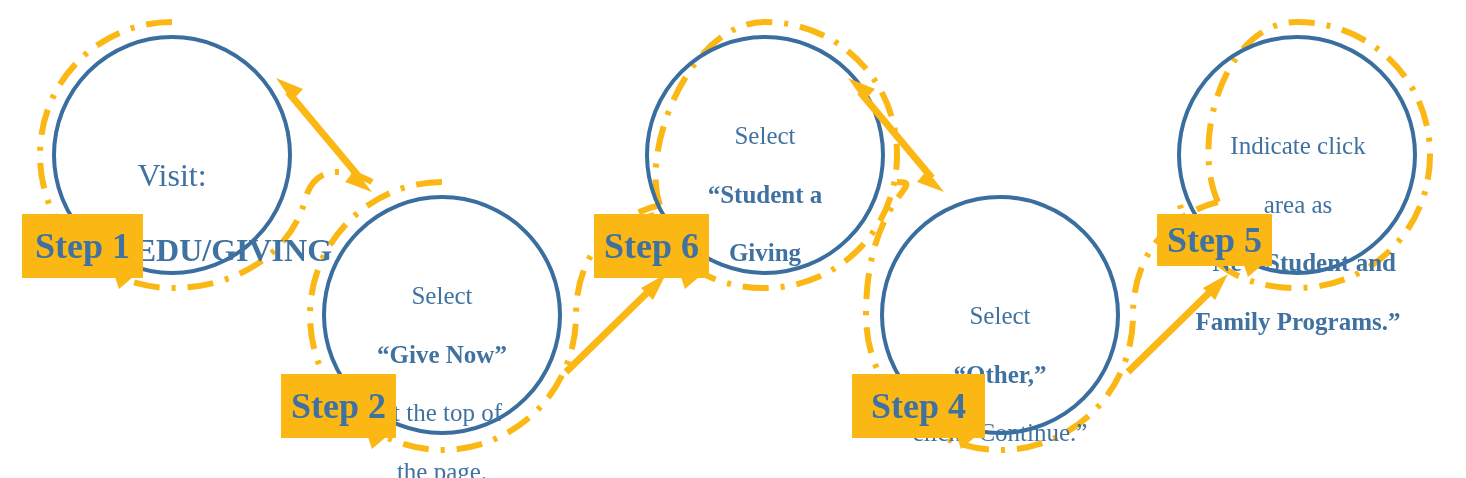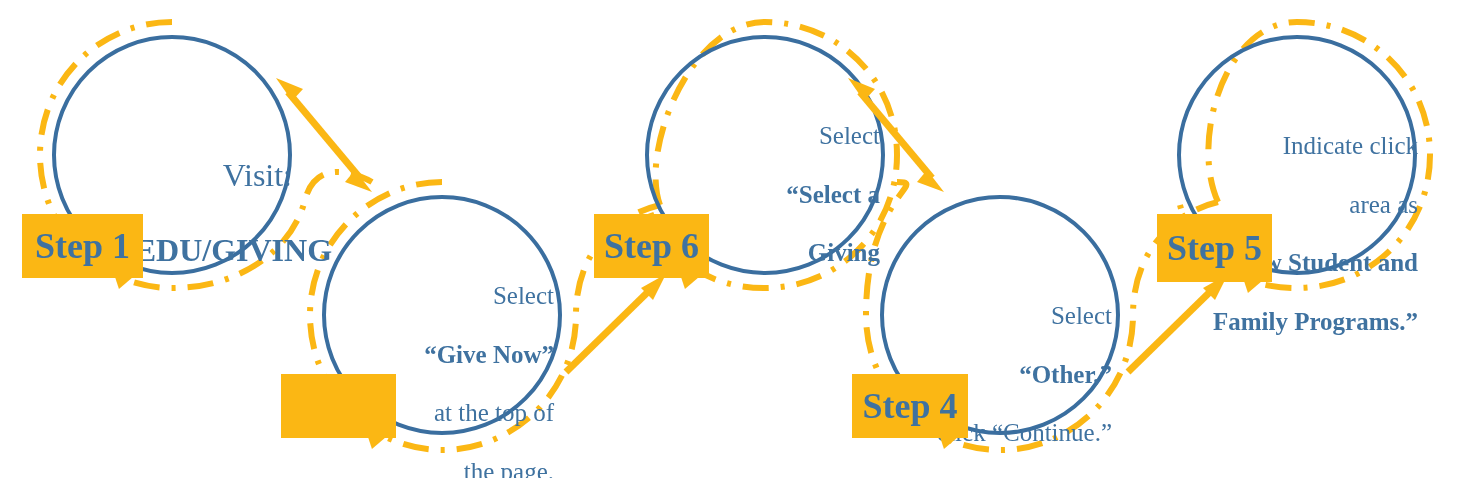--- a/index.html
+++ b/index.html
@@ -35,21 +35,21 @@
   }
 
   .ctext{
     position:absolute;
     color:#3f72a0;
     text-align:center;
     font-family:"Liberation Serif", serif;
     line-height:1.17;
     white-space:pre-line;
   }
-  .ctext .ln{display:block;text-align:right;}
+  .ctext .ln{display:block;}
   .ctext .ln.bold{font-weight:bold;}
 </style>
 </head>
 <body>
 
 <div id="stage">
 
   <svg id="art" viewBox="0 0 1466 478">
 
     <g>
@@ -120,47 +120,48 @@
     <span class="tail"></span>
   </div>
 
   <div class="ctext" style="left:330px;top:252px;width:224px;font-size:25px;">
     <span class="ln">Select</span>
     <span class="ln bold">“Give Now”</span>
     <span class="ln">at the top of</span>
     <span class="ln">the page.</span>
   </div>
   <div class="badge" style="left:281px;top:374px;width:115px;height:64px;">
+    <span class="blabel">Step 2</span>
     <span class="tail"></span>
   </div>
 
   <div class="ctext" style="left:650px;top:92px;width:230px;font-size:25px;">
     <span class="ln">Select</span>
-    <span class="ln bold">“Select a</span>
+    <span class="ln bold">“Student a</span>
     <span class="ln bold">Giving</span>
   </div>
   <div class="badge" style="left:594px;top:214px;width:115px;height:64px;">
     <span class="blabel">Step 6</span>
     <span class="tail"></span>
   </div>
 
   <div class="ctext" style="left:888px;top:272px;width:224px;font-size:25px;">
     <span class="ln">Select</span>
     <span class="ln bold">“Other,”</span>
     <span class="ln">click “Continue.”</span>
   </div>
-  <div class="badge" style="left:852px;top:374px;width:116px;height:64px;">
+  <div class="badge" style="left:852px;top:374px;width:133px;height:64px;">
     <span class="blabel">Step 4</span>
     <span class="tail"></span>
   </div>
 
   <div class="ctext" style="left:1178px;top:102px;width:240px;font-size:25px;">
     <span class="ln">Indicate click</span>
     <span class="ln">area as</span>
     <span class="ln bold">“New Student and</span>
     <span class="ln bold">Family Programs.”</span>
   </div>
-  <div class="badge" style="left:1157px;top:214px;width:115px;height:68px;">
+  <div class="badge" style="left:1157px;top:214px;width:115px;height:52px;">
     <span class="blabel">Step 5</span>
     <span class="tail"></span>
   </div>
 
 </div>
 
 </body></html>

